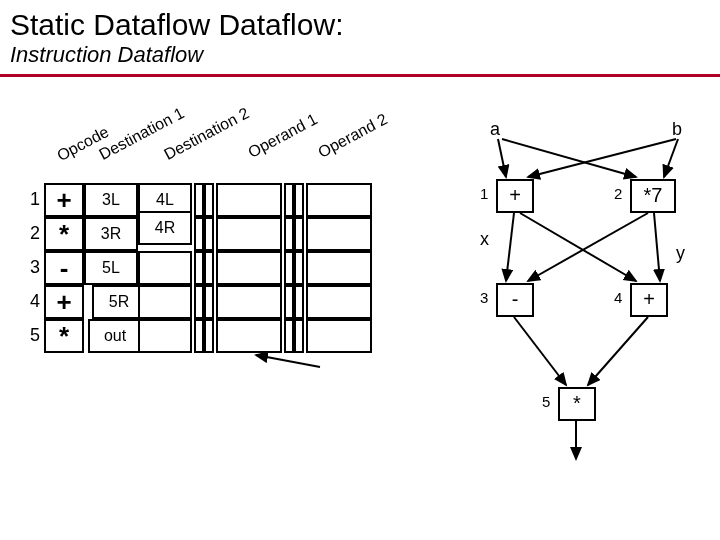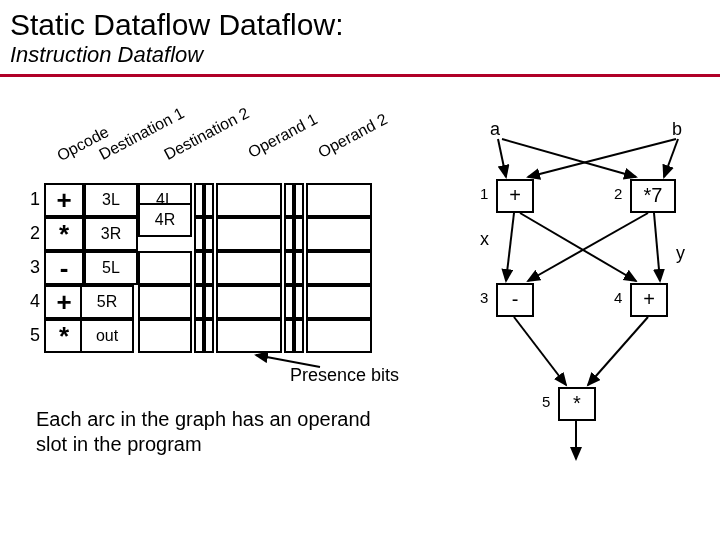--- a/index.html
+++ b/index.html
@@ -127,25 +127,25 @@
 
     <div class="cell opc" style="left:0; top:0;   width:36px; height:30px;">+</div>
     <div class="cell opc" style="left:0; top:34px; width:36px; height:30px;">*</div>
     <div class="cell opc" style="left:0; top:68px; width:36px; height:30px;">-</div>
     <div class="cell opc" style="left:0; top:102px;width:36px; height:30px;">+</div>
     <div class="cell opc" style="left:0; top:136px;width:36px; height:30px;">*</div>
 
     <div class="cell" style="left:40px; top:0;   width:50px; height:30px; line-height:30px;">3L</div>
     <div class="cell" style="left:40px; top:34px; width:50px; height:30px; line-height:30px;">3R</div>
     <div class="cell" style="left:40px; top:68px; width:50px; height:30px; line-height:30px;">5L</div>
-    <div class="cell" style="left:36px; top:102px;width:50px; height:30px; line-height:30px;text-align:center;">5R</div>
-    <div class="cell" style="left:36px; top:136px;width:50px; height:30px; line-height:30px;">out</div>
+    <div class="cell" style="left:48px; top:102px;width:50px; height:30px; line-height:30px;text-align:center;">5R</div>
+    <div class="cell" style="left:44px; top:136px;width:50px; height:30px; line-height:30px;">out</div>
 
     <div class="cell" style="left:94px; top:0;   width:50px; height:30px; line-height:30px;">4L</div>
-    <div class="cell" style="left:94px; top:20px; width:50px; height:30px; line-height:30px;">4R</div>
+    <div class="cell" style="left:94px; top:28px; width:50px; height:30px; line-height:30px;">4R</div>
     <div class="cell" style="left:94px; top:68px; width:50px; height:30px; line-height:30px;"></div>
     <div class="cell" style="left:94px; top:102px;width:50px; height:30px; line-height:30px;"></div>
     <div class="cell" style="left:94px; top:136px;width:50px; height:30px; line-height:30px;"></div>
 
     <div class="presence" style="left:150px; top:0;   height:30px;"></div>
     <div class="presence" style="left:160px; top:0;   height:30px;"></div>
     <div class="presence" style="left:150px; top:34px;height:30px;"></div>
     <div class="presence" style="left:160px; top:34px;height:30px;"></div>
     <div class="presence" style="left:150px; top:68px;height:30px;"></div>
     <div class="presence" style="left:160px; top:68px;height:30px;"></div>
@@ -171,23 +171,21 @@
     <div class="presence" style="left:240px; top:136px;height:30px;"></div>
     <div class="presence" style="left:250px; top:136px;height:30px;"></div>
 
     <div class="cell" style="left:262px; top:0;   width:62px; height:30px;"></div>
     <div class="cell" style="left:262px; top:34px; width:62px; height:30px;"></div>
     <div class="cell" style="left:262px; top:68px; width:62px; height:30px;"></div>
     <div class="cell" style="left:262px; top:102px;width:62px; height:30px;"></div>
     <div class="cell" style="left:262px; top:136px;width:62px; height:30px;"></div>
   </div>
 
-  <div class="plabel" style="left:290px; top:288px;">Presence bits</div>
-
-  <div class="caption" style="left:36px; top:330px;">Each arc in the graph has an operand slot in the program</div>
+
 
   <div class="nlabel-in" style="left:490px; top:42px;">a</div>
   <div class="nlabel-in" style="left:672px; top:42px;">b</div>
   <div class="nlabel-in" style="left:480px; top:152px;">x</div>
   <div class="nlabel-in" style="left:676px; top:166px;">y</div>
 
   <div class="nport" style="left:480px; top:108px;">1</div>
   <div class="node" style="left:496px; top:102px;">+</div>
 
   <div class="nport" style="left:614px; top:108px;">2</div>

